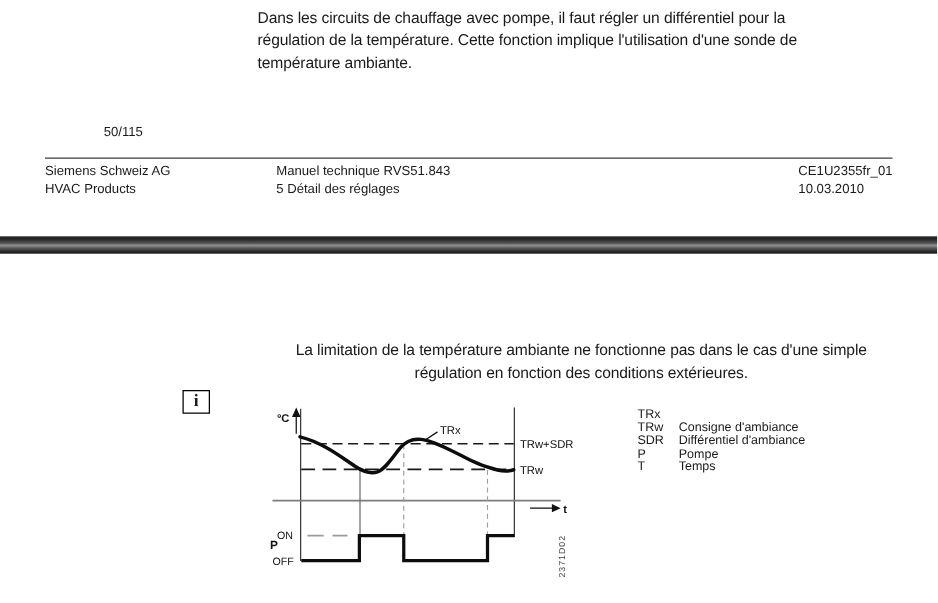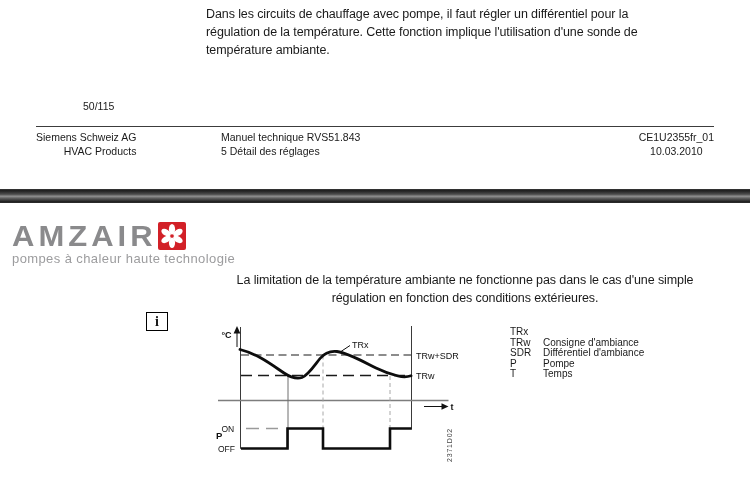--- a/index.html
+++ b/index.html
@@ -7,23 +7,23 @@
     position:relative;width:750px;height:468px;background:#ffffff;overflow:hidden;
     font-family:"Liberation Sans", sans-serif;color:#1a1a1a;text-decoration:underline;
   }
   .para{position:absolute;font-size:12.5px;line-height:18px;letter-spacing:-0.1px;}
   .para1{left:206px;top:5px;width:460px;}
   .para2{left:225px;top:271px;width:480px;text-align:center;}
   .pagenum{position:absolute;left:36px;top:100px;font-size:10.5px;padding-left:47px;}
   .footrule{position:absolute;left:36px;top:126px;width:678px;height:1px;background:#3c3c3c;}
   .footer{position:absolute;left:36px;top:131px;width:678px;font-size:10.5px;line-height:13.5px;}
   .fcol{position:absolute;top:0;}
-  .fcol1{left:0;text-align:right;}
+  .fcol1{left:0;}
   .fcol2{left:169px;margin-left:16px;}
-  .fcol3{right:0;text-align:center;}
+  .fcol3{right:0;text-align:left;}
   .divider{
     position:absolute;left:0;top:189px;width:750px;height:14px;
     background:linear-gradient(180deg,#3a3a3a 0%,#1f1f1f 12%,#4e4e4e 38%,#8f8f8f 52%,#5a5a5a 68%,#1c1c1c 92%,#333333 100%);
   }
   .logo{position:absolute;left:12px;top:221px;}
   .logo-row{display:flex;align-items:flex-start;}
   .brand{
     font-size:31px;font-weight:bold;letter-spacing:4px;line-height:29px;
     color:#8a8a8c;transform:scaleY(0.98);
   }
@@ -77,37 +77,20 @@
       <div>5 Détail des réglages</div>
     </div>
     <div class="fcol fcol3">
       <div>CE1U2355fr_01</div>
       <div>10.03.2010</div>
     </div>
   </div>
 
   <div class="divider"></div>
 
-  <div class="logo">
-    <div class="logo-row">
-      <div class="brand">AMZAIR</div>
-      <svg class="accent-box" viewBox="0 0 28 28">
-        <rect x="0" y="0" width="28" height="28" rx="2" fill="#d22027"></rect>
-        <g fill="#ffffff">
-          <ellipse cx="14" cy="7.2" rx="3.1" ry="5.2"></ellipse>
-          <ellipse cx="14" cy="7.2" rx="3.1" ry="5.2" transform="rotate(60 14 14)"></ellipse>
-          <ellipse cx="14" cy="7.2" rx="3.1" ry="5.2" transform="rotate(120 14 14)"></ellipse>
-          <ellipse cx="14" cy="7.2" rx="3.1" ry="5.2" transform="rotate(180 14 14)"></ellipse>
-          <ellipse cx="14" cy="7.2" rx="3.1" ry="5.2" transform="rotate(240 14 14)"></ellipse>
-          <ellipse cx="14" cy="7.2" rx="3.1" ry="5.2" transform="rotate(300 14 14)"></ellipse>
-        </g>
-      </svg>
-    </div>
-    <div class="tagline">pompes à chaleur haute technologie</div>
-  </div>
 
   <div class="para para2">La limitation de la température ambiante ne fonctionne pas dans le cas d'une simple régulation en fonction des conditions extérieures.</div>
 
   <div class="note-icon">
     <span>i</span>
   </div>
 
   <svg class="diagram" viewBox="214 322 246 148">
 
     <line class="axis" x1="240.5" y1="327" x2="240.5" y2="448.8"></line>

